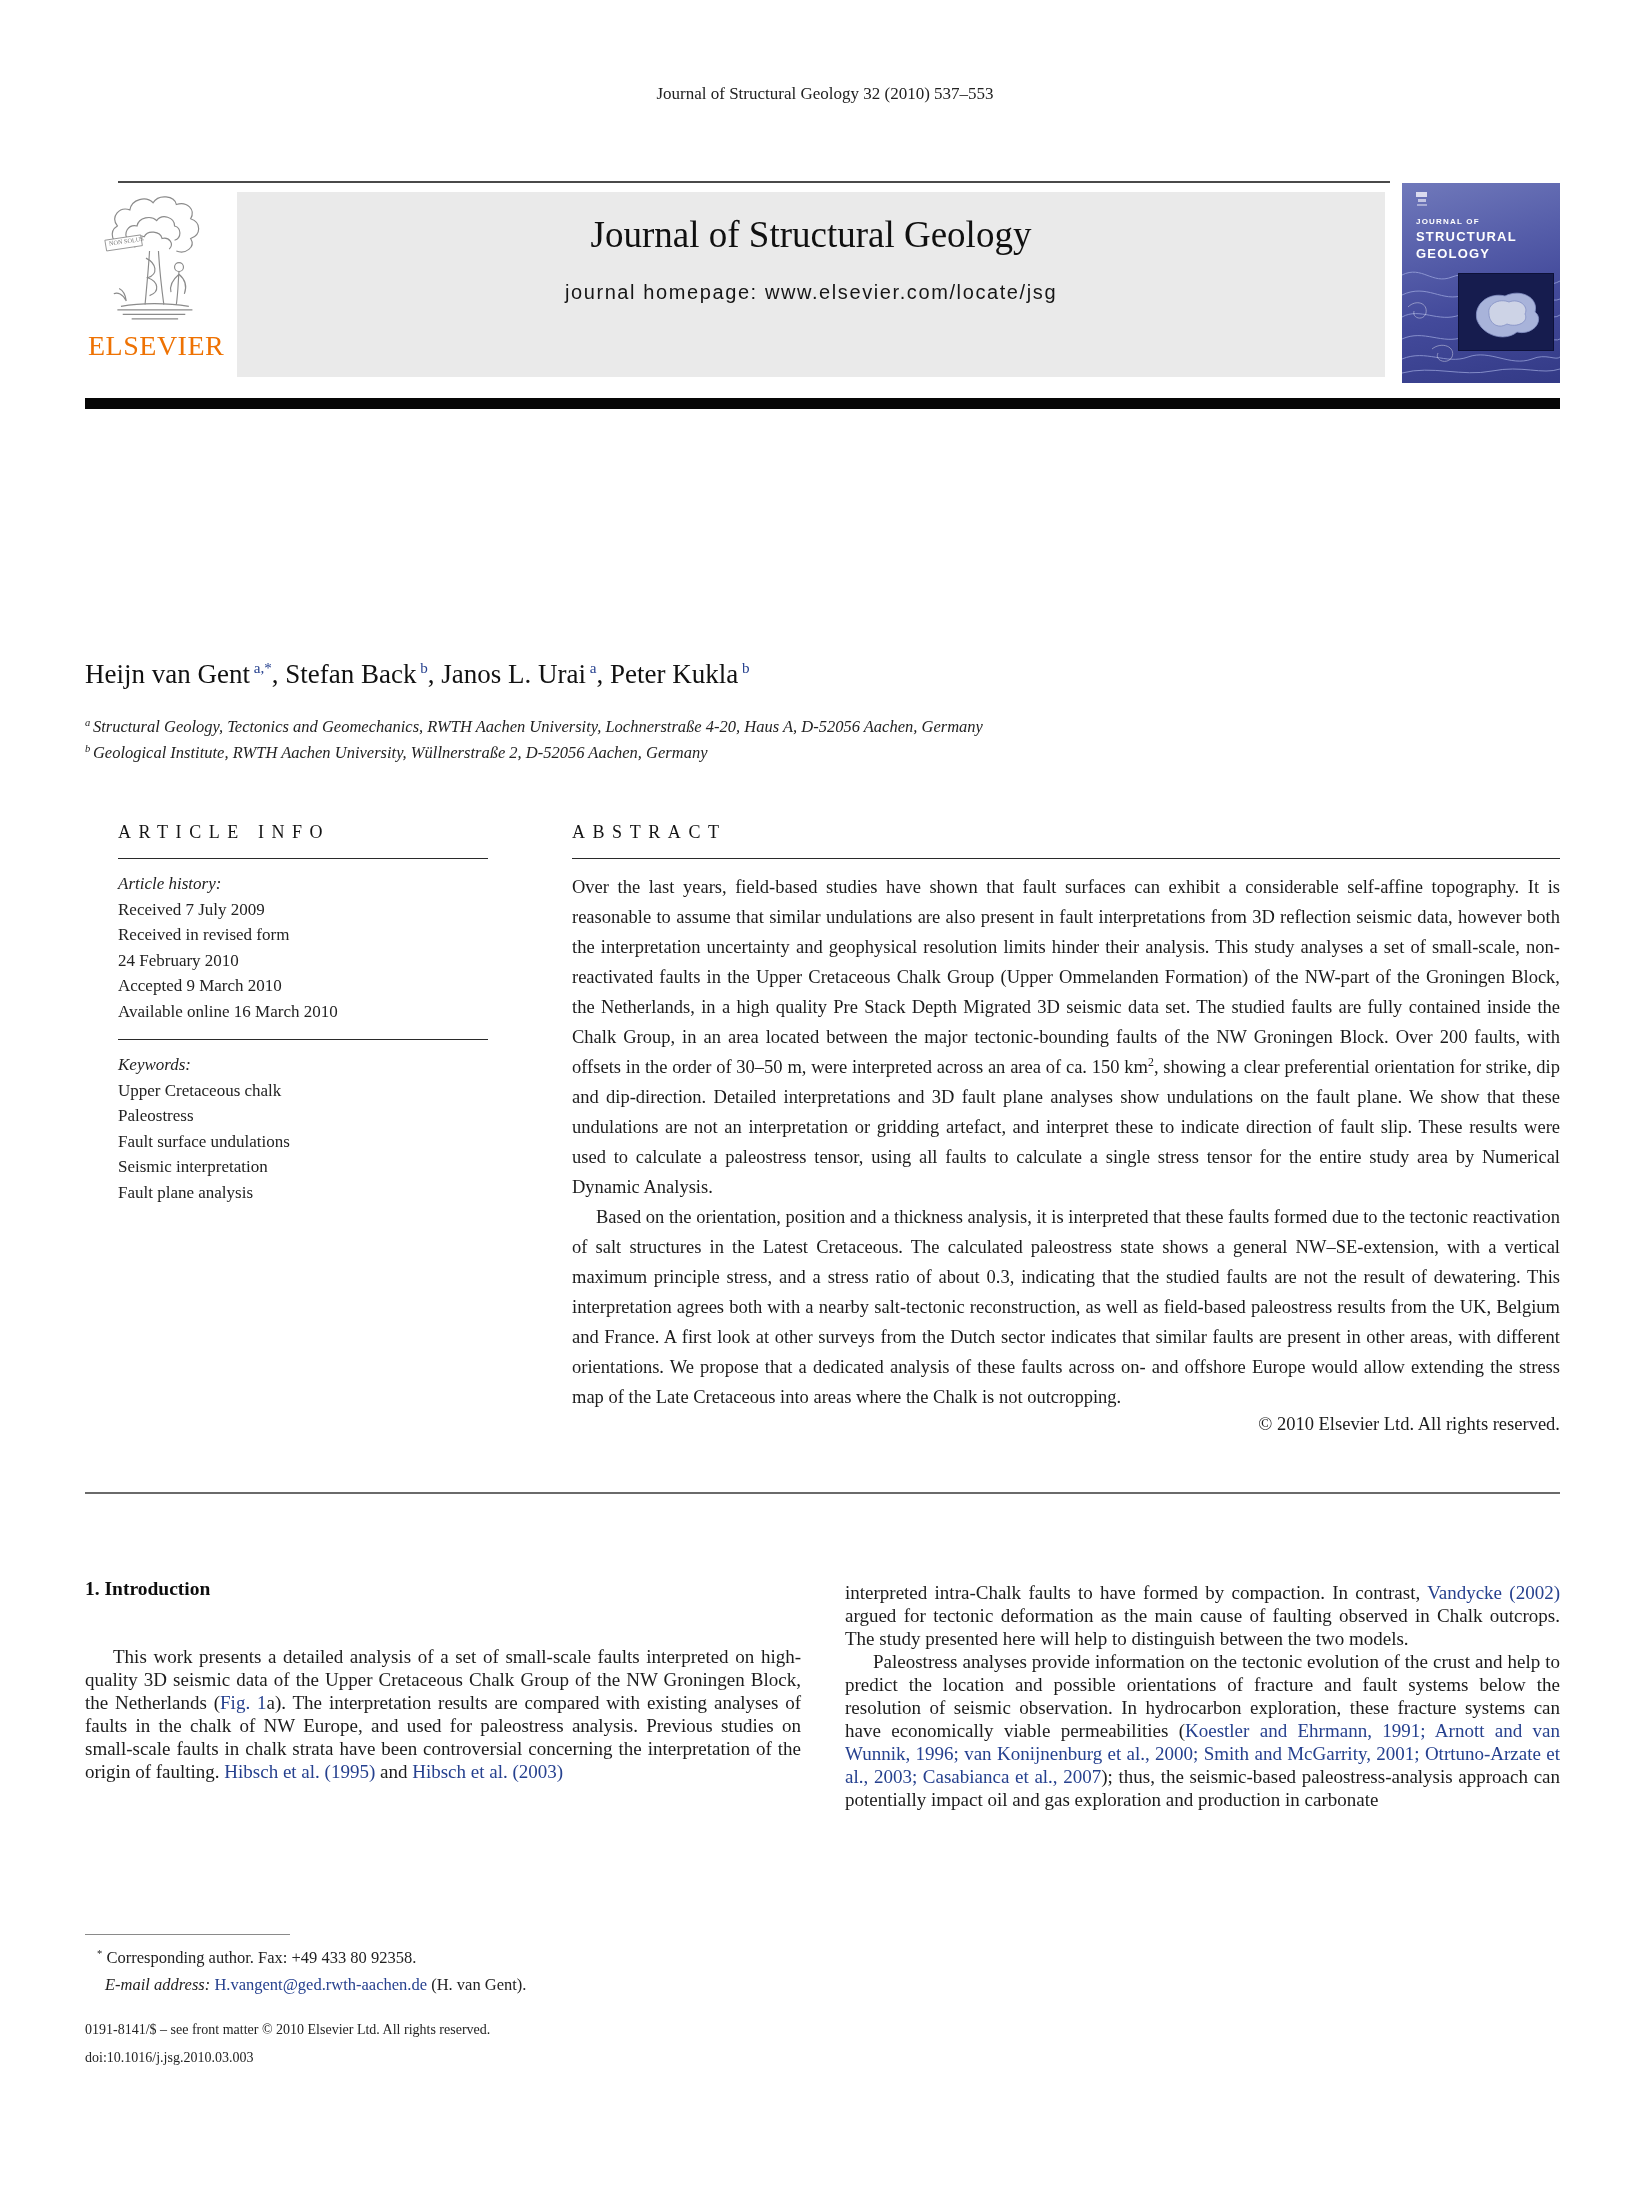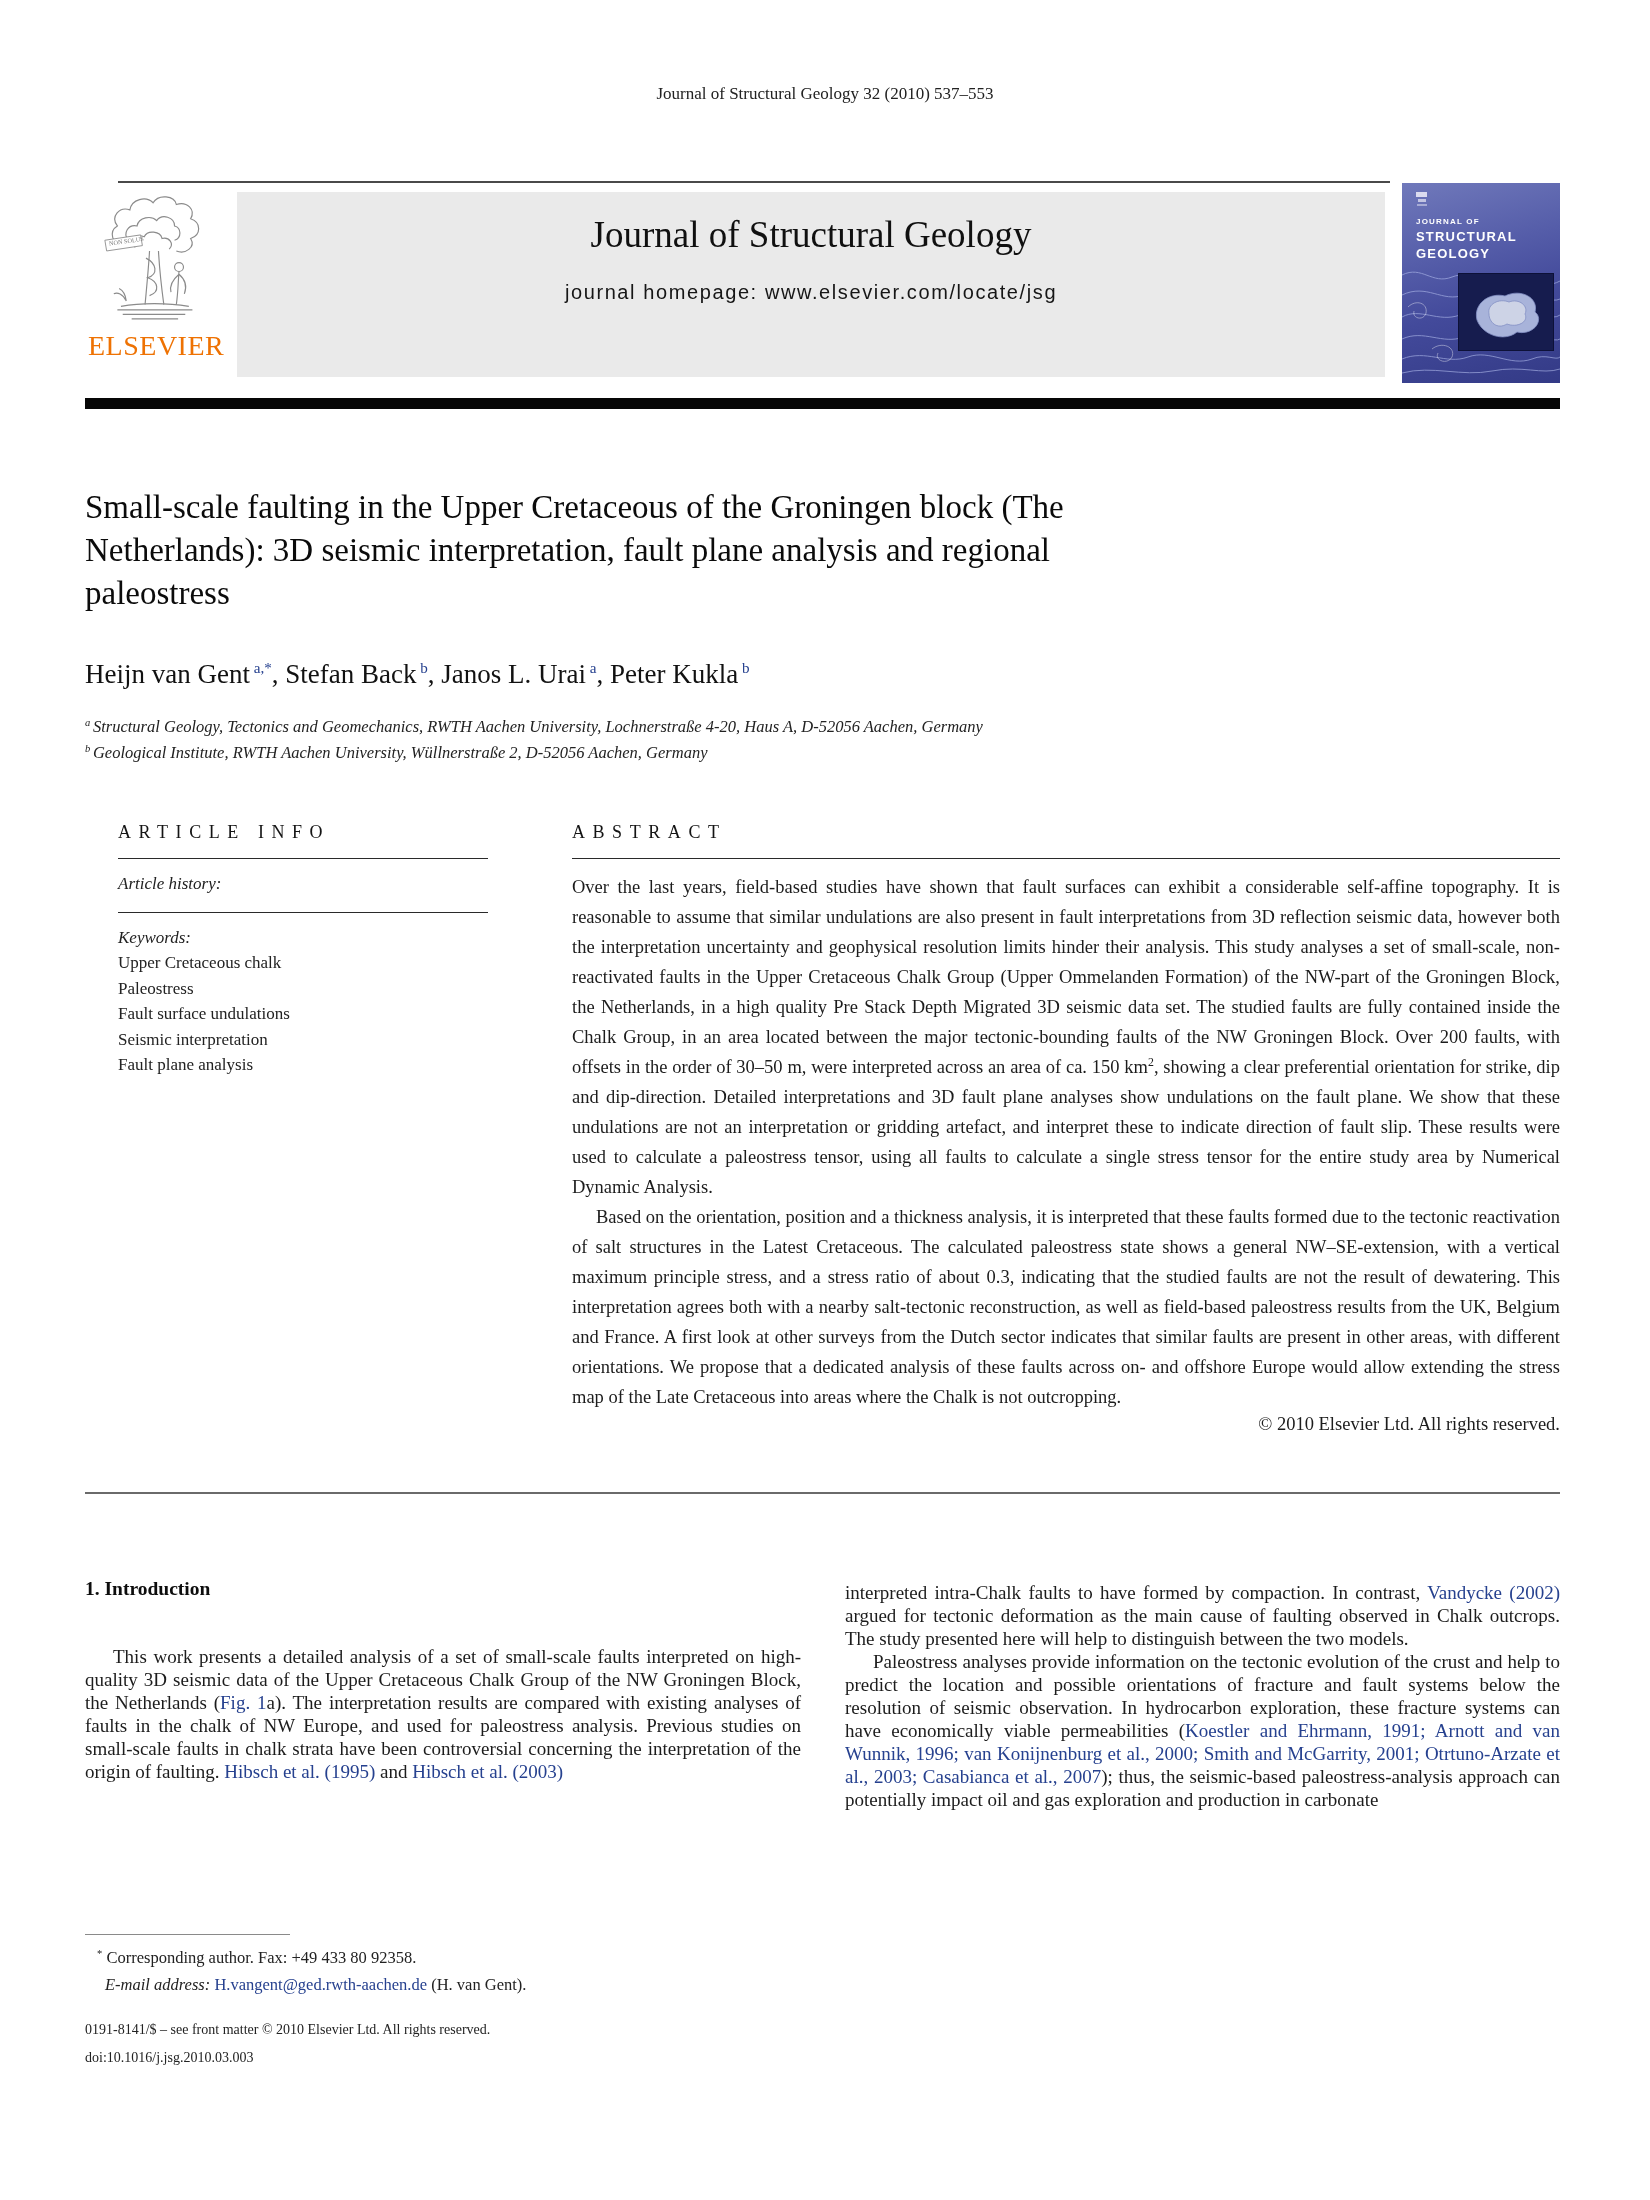--- a/index.html
+++ b/index.html
@@ -124,33 +124,37 @@
     </svg>
     <div class="cover-text">
       <div class="cover-line1">JOURNAL OF</div>
       <div class="cover-line2">STRUCTURAL</div>
       <div class="cover-line3">GEOLOGY</div>
     </div>
   </div>
 
   <div class="abs black-bar"></div>
 
-  <h1 class="abs article-title" style="margin:0;font-weight:normal;">Small-scale faulting in the Upper Cretaceous of the Groningen block (The Netherlands): 3D seismic interpretation, fault plane analysis and regional paleostress</h1>
 
   <div class="abs authors"><span>Heijn van Gent</span><span class="link"><sup> a,*</sup></span><span>, Stefan Back</span><span class="link"><sup> b</sup></span><span>, Janos L. Urai</span><span class="link"><sup> a</sup></span><span>, Peter Kukla</span><span class="link"><sup> b</sup></span></div>
 
   <div class="abs affiliations">
     <div><span><sup>a </sup></span><span>Structural Geology, Tectonics and Geomechanics, RWTH Aachen University, Lochnerstraße 4-20, Haus A, D-52056 Aachen, Germany</span></div>
     <div><span><sup>b </sup></span><span>Geological Institute, RWTH Aachen University, Wüllnerstraße 2, D-52056 Aachen, Germany</span></div>
   </div>
 
   <div class="abs info-col">
     <div class="col-heading">ARTICLE INFO</div>
     <div class="info-body">
       <div class="label-italic">Article history:</div>
+      <div class="prelines">Received 7 July 2009
+Received in revised form
+24 February 2010
+Accepted 9 March 2010
+Available online 16 March 2010</div>
     </div>
     <div class="info-divider"></div>
     <div class="info-body">
       <div class="label-italic">Keywords:</div>
       <div class="prelines">Upper Cretaceous chalk
 Paleostress
 Fault surface undulations
 Seismic interpretation
 Fault plane analysis</div>
     </div>

